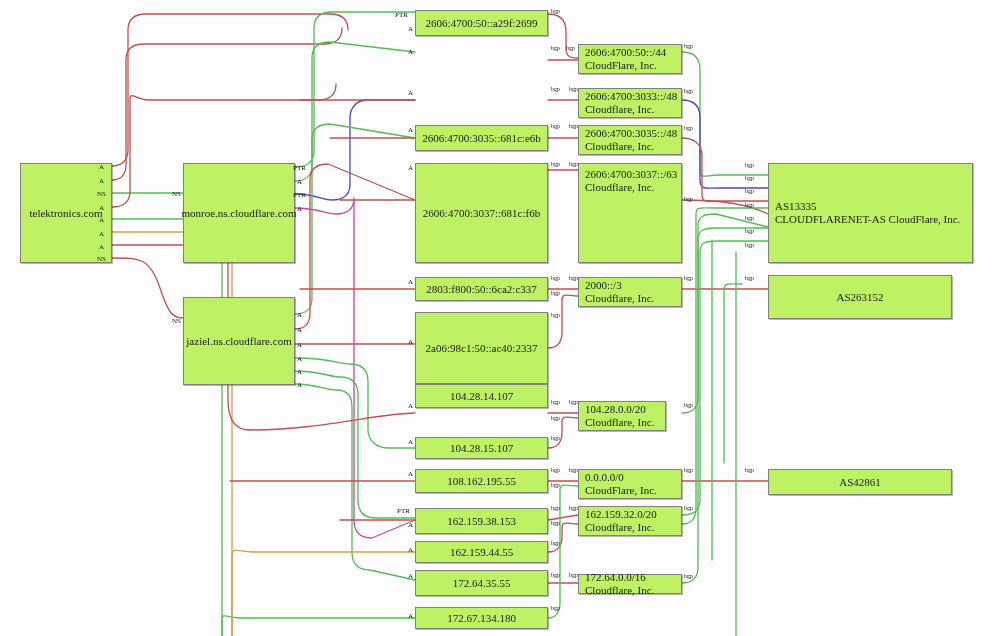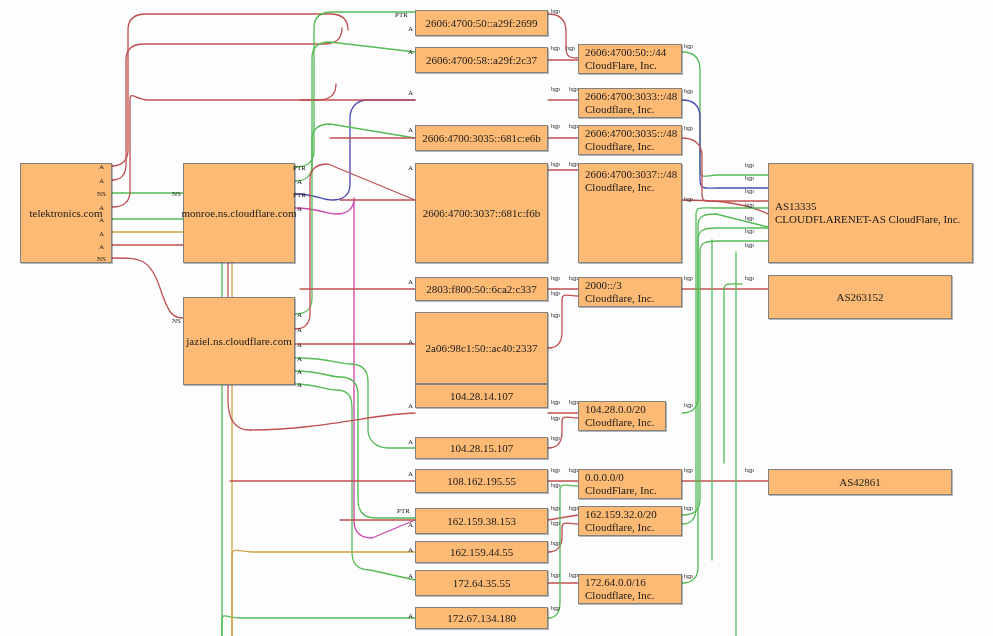--- a/index.html
+++ b/index.html
@@ -20,21 +20,21 @@
   #edge-layer {
     position: absolute;
     left: 0;
     top: 0;
     width: 993px;
     height: 636px;
   }
   .node {
     position: absolute;
     box-sizing: border-box;
-    background: #fdba74;
+    background: #bef264;
     border: 1px solid #808080;
     box-shadow: 1px 1px 0 rgba(0,0,0,0.28);
     display: flex;
     align-items: center;
     color: #1a1a1a;
     font-size: 11px;
     line-height: 13px;
     z-index: 5;
   }
   .node.center {
@@ -143,23 +143,20 @@
   <div class="node center" style="left:20px; top:163px; width:92px; height:100px;">
     <span class="nlabel">telektronics.com</span>
   </div>
   <div class="node center" style="left:183px; top:297px; width:112px; height:88px;">
     <span class="nlabel">jaziel.ns.cloudflare.com</span>
   </div>
 
   <div class="node center" style="left:415px; top:10px; width:133px; height:26px;">
     <span class="nlabel">2606:4700:50::a29f:2699</span>
   </div>
-  <div class="node center" style="left:415px; top:47px; width:133px; height:26px;">
-    <span class="nlabel">2606:4700:58::a29f:2c37</span>
-  </div>
   <div class="node center" style="left:415px; top:125px; width:133px; height:26px;">
     <span class="nlabel">2606:4700:3035::681c:e6b</span>
   </div>
   <div class="node center" style="left:415px; top:163px; width:133px; height:100px;">
     <span class="nlabel">2606:4700:3037::681c:f6b</span>
   </div>
   <div class="node center" style="left:415px; top:277px; width:133px; height:24px;">
     <span class="nlabel">2803:f800:50::6ca2:c337</span>
   </div>
   <div class="node center" style="left:415px; top:312px; width:133px; height:72px;">
@@ -193,40 +190,40 @@
   </div>
   <div class="node left" style="left:578px; top:88px; width:104px; height:30px;">
     <span class="nlabel">2606:4700:3033::/48
 Cloudflare, Inc.</span>
   </div>
   <div class="node left" style="left:578px; top:125px; width:104px; height:30px;">
     <span class="nlabel">2606:4700:3035::/48
 Cloudflare, Inc.</span>
   </div>
   <div class="node left" style="left:578px; top:163px; width:104px; height:100px; align-items:flex-start; padding-top:4px;">
-    <span class="nlabel">2606:4700:3037::/48
+    <span class="nlabel">2606:4700:3037::/63
 Cloudflare, Inc.</span>
   </div>
   <div class="node left" style="left:578px; top:277px; width:104px; height:30px;">
     <span class="nlabel">2000::/3
 Cloudflare, Inc.</span>
   </div>
   <div class="node left" style="left:578px; top:401px; width:88px; height:30px;">
     <span class="nlabel">104.28.0.0/20
 Cloudflare, Inc.</span>
   </div>
   <div class="node left" style="left:578px; top:469px; width:104px; height:30px;">
     <span class="nlabel">0.0.0.0/0
 CloudFlare, Inc.</span>
   </div>
   <div class="node left" style="left:578px; top:506px; width:104px; height:30px;">
     <span class="nlabel">162.159.32.0/20
 Cloudflare, Inc.</span>
   </div>
-  <div class="node left" style="left:578px; top:574px; width:104px; height:30px;">
+  <div class="node left" style="left:578px; top:574px; width:104px; height:20px;">
     <span class="nlabel">172.64.0.0/16
 Cloudflare, Inc.</span>
   </div>
 
   <div class="node left" style="left:768px; top:163px; width:205px; height:100px;">
     <span class="nlabel">AS13335
 CLOUDFLARENET-AS CloudFlare, Inc.</span>
   </div>
   <div class="node center" style="left:768px; top:275px; width:184px; height:44px;">
     <span class="nlabel">AS263152</span>

